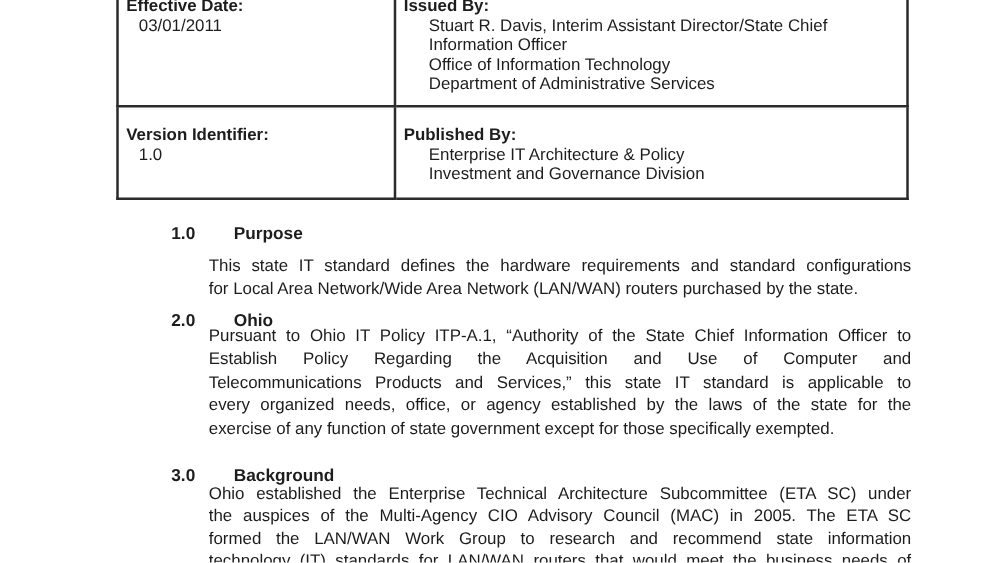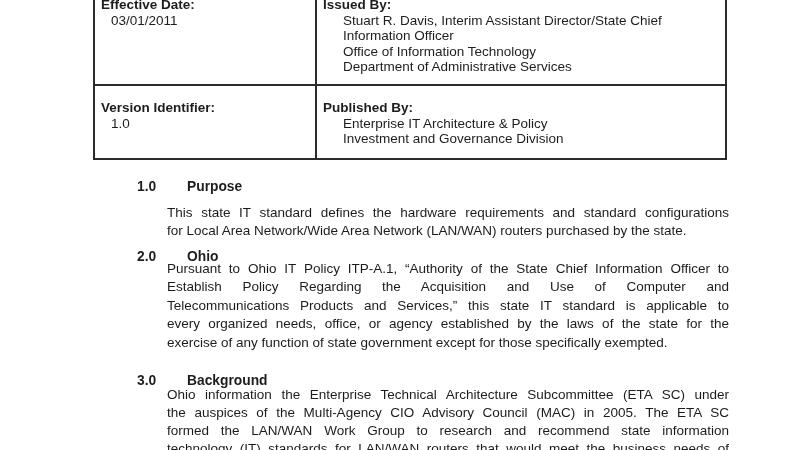--- a/index.html
+++ b/index.html
@@ -114,19 +114,19 @@
     <div class="jl">Establish Policy Regarding the Acquisition and Use of Computer and</div>
     <div class="jl">Telecommunications Products and Services,” this state IT standard is applicable to</div>
     <div class="jl">every organized needs, office, or agency established by the laws of the state for the</div>
     <div class="ll">exercise of any function of state government except for those specifically exempted.</div>
   </div>
 
   <div class="heading" style="top:373px">
     <span class="num">3.0</span><span class="ttl">Background</span>
   </div>
   <div class="para tight" style="top:386px">
-    <div class="jl">Ohio information the Enterprise Technical Architecture Subcommittee (ETA SC) under</div>
+    <div class="jl">Ohio established the Enterprise Technical Architecture Subcommittee (ETA SC) under</div>
     <div class="jl">the auspices of the Multi-Agency CIO Advisory Council (MAC) in 2005. The ETA SC</div>
     <div class="jl">formed the LAN/WAN Work Group to research and recommend state information</div>
     <div class="jl">technology (IT) standards for LAN/WAN routers that would meet the business needs of</div>
   </div>
 
 </div>
 
 </body></html>

